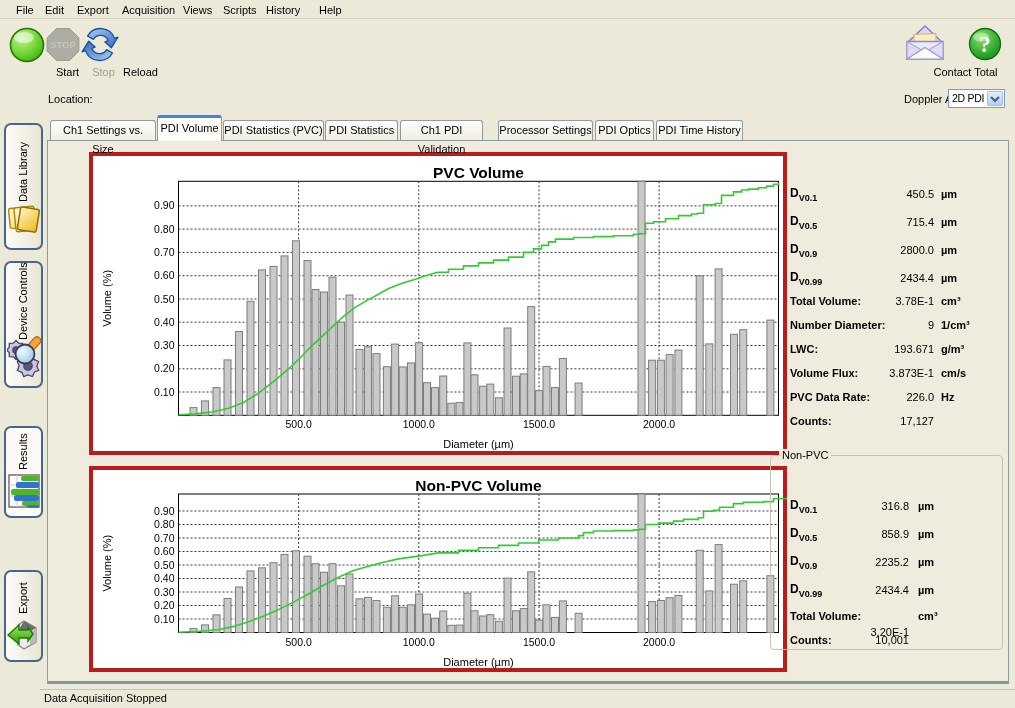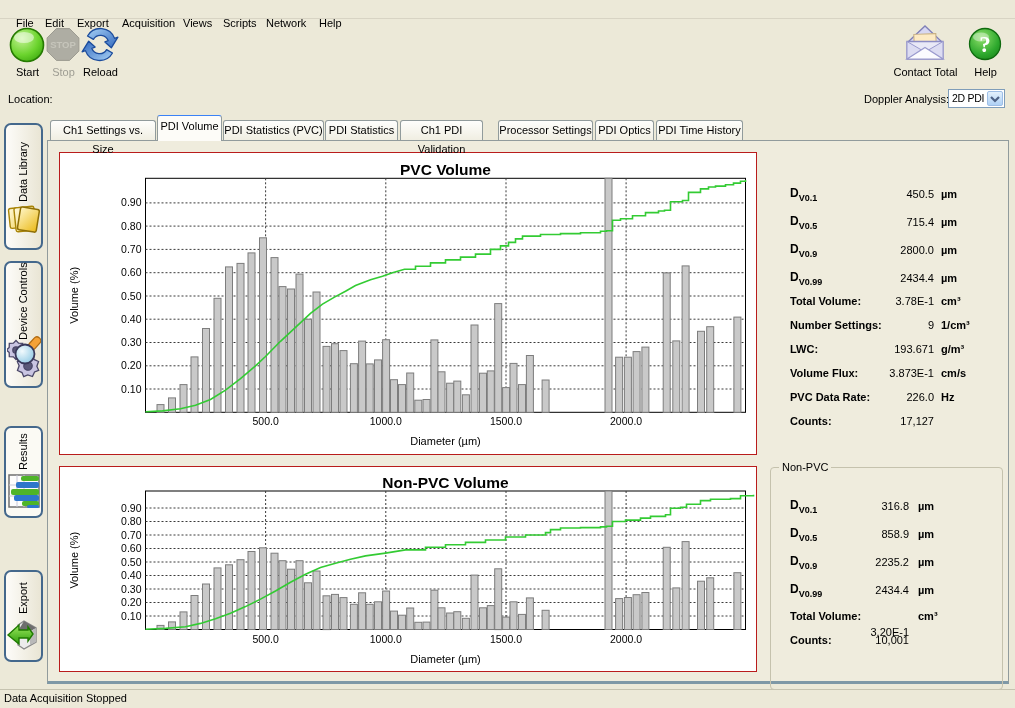--- a/index.html
+++ b/index.html
@@ -1,34 +1,34 @@
 <!DOCTYPE html>
 <html><head><meta charset="utf-8"><style>
 * { margin:0; padding:0; box-sizing:border-box; }
 html,body { width:1015px; height:708px; background:#ECE9D8; overflow:hidden;
   font-family:"Liberation Sans", sans-serif; font-size:11px; color:#000; }
 #page { position:relative; width:1015px; height:708px; }
-.abs { position:absolute; }
-.menu { position:absolute; top:16px; height:14px; line-height:14px;padding-left:8px; }
+.abs { position:absolute;margin-left:40px; }
+.menu { position:absolute; top:3px; height:14px; line-height:14px;padding-left:8px; }
 #menubar { position:absolute; left:0; top:0; width:1015px; height:19px;
   border-bottom:1px solid #D8D4C4; }
 #locfield { position:absolute; left:115px; top:90px; width:543px; height:18px;
   background:#fff; border:1px solid #7F9DB9; line-height:16px; padding-left:3px; }
 #doppler { position:absolute; left:948px; top:89px; width:57px; height:19px;
   background:#fff; border:1px solid #7F9DB9; }
 #doppler .arr { position:absolute; right:1px; top:1px; width:16px; height:15px;
   background:linear-gradient(#E3F0FC,#AFD1F5); border:1px solid #9EBEE6; border-radius:2px; }
 #mainpanel { position:absolute; left:47px; top:140px; width:962px; height:544px;
   background:#EFECDD; border:1px solid #919B9C; border-bottom:3px solid #7E98A6; }
 .tab { position:absolute; top:120px; height:20px; background:linear-gradient(#FEFEFC,#F0EEE2);
   border:1px solid #919B9C; border-bottom:none; border-radius:3px 3px 0 0;
   text-align:center; line-height:19px; z-index:2; }
-.tab.active { top:115px; height:26px; background:#FDFCF8; border-top:1px solid #3b82f6;
+.tab.active { top:115px; height:26px; background:#FDFCF8; border-top:3px solid #3b82f6;
   line-height:21px; z-index:3; }
-.chartpanel { position:absolute; background:#fff; border:1px solid #b91c1c; }
+.chartpanel { position:absolute; background:#fff; border:4px solid #b91c1c;margin-left:30px; }
 .gbox { position:absolute; left:770px; width:233px; border:1px solid #C5C2AD;
   border-radius:4px; }
 .gbox .cap { position:absolute; left:8px; top:-7px; background:#EFECDD; padding:0 3px; }
 .dl { position:absolute; left:790px; }
 .dv { position:absolute; left:848px; width:86px; text-align:right; font-size:11px; }
 .du { position:absolute; left:941px; font-weight:bold; font-size:11px; }
 .sl { position:absolute; left:790px; font-weight:bold; font-size:11px; }
 .sbtn { position:absolute; left:4px; width:39px; border:2px solid #44688C; border-radius:7px; }
 .sbtxt { position:absolute; top:6px; left:0; width:100%; bottom:46px;
   writing-mode:vertical-rl; transform:rotate(180deg); text-align:left;
@@ -37,21 +37,21 @@
 </style></head>
 <body>
 <div id="page">
 <div id="menubar">
 <span class="menu" style="left:8px">File</span>
 <span class="menu" style="left:37px">Edit</span>
 <span class="menu" style="left:69px">Export</span>
 <span class="menu" style="left:114px">Acquisition</span>
 <span class="menu" style="left:175px">Views</span>
 <span class="menu" style="left:215px">Scripts</span>
-<span class="menu" style="left:258px">Network</span>
+<span class="menu" style="left:258px">History</span>
 <span class="menu" style="left:311px">Help</span>
 </div>
 <svg width="1015" height="60" style="position:absolute;left:0;top:24px" xmlns="http://www.w3.org/2000/svg">
 <defs>
 <radialGradient id="grn" cx="0.35" cy="0.3" r="0.9">
 <stop offset="0" stop-color="#C4F294"></stop>
           <stop offset="0.55" stop-color="#6CD42E"></stop>
           <stop offset="1" stop-color="#2F9D05"></stop>
         </radialGradient>
 <radialGradient id="hlp" cx="0.4" cy="0.3" r="0.9">
@@ -358,39 +358,39 @@
 <rect x="612.8" y="120.9" width="7" height="41.6" fill="#c9c9c9" stroke="#7d7d7d" stroke-width="1"></rect>
 <rect x="622.1" y="74.6" width="7" height="87.9" fill="#c9c9c9" stroke="#7d7d7d" stroke-width="1"></rect>
 <rect x="637.5" y="114.2" width="7" height="48.3" fill="#c9c9c9" stroke="#7d7d7d" stroke-width="1"></rect>
 <rect x="646.7" y="110.8" width="7" height="51.7" fill="#c9c9c9" stroke="#7d7d7d" stroke-width="1"></rect>
 <rect x="673.9" y="105.7" width="7" height="56.8" fill="#c9c9c9" stroke="#7d7d7d" stroke-width="1"></rect>
 <polyline points="85.5,162.2 105.5,161.4 125.5,159.8 140.5,156.4 155.5,151.7 170.5,146.3 185.5,139.6 200.5,132.1 215.5,124.0 230.5,115.2 245.5,107.2 260.5,100.4 275.5,96.3 290.5,92.3 305.5,88.9 325.5,86.1 345.5,82.9 365.5,82.9 365.5,80.2 385.5,80.2 385.5,77.7 405.5,77.7 405.5,75.4 425.5,75.4 425.5,73.0 445.5,73.0 445.5,70.0 465.5,70.0 465.5,68.0 485.5,68.0 485.5,65.6 490.5,65.6 490.5,62.6 500.5,62.6 500.5,61.0 520.5,61.0 520.5,60.6 540.5,60.6 540.5,59.9 546.5,59.9 546.5,59.2 552.5,59.2 552.5,54.5 565.5,54.5 565.5,53.1 580.5,53.1 580.5,51.1 590.5,51.1 590.5,49.4 605.5,49.4 605.5,47.8 610.5,47.8 610.5,41.3 620.5,41.3 620.5,40.3 626.5,40.3 626.5,37.2 640.5,37.2 640.5,33.6 650.5,33.6 650.5,32.2 670.5,32.2 670.5,31.6 680.5,31.6 680.5,28.8 693.5,28.8 693.5,27.8" fill="none" stroke="#33cb33" stroke-width="1.6"></polyline>
 <text x="385.5" y="195.5" font-family="Liberation Sans, sans-serif" font-size="11" text-anchor="middle" fill="#000">Diameter (µm)</text>
 <text x="18" y="93.2" font-family="Liberation Sans, sans-serif" font-size="11" text-anchor="middle" fill="#000" transform="rotate(-90 18 93.2)">Volume (%)</text>
 </svg>
     </div>
-<div class="gbox" style="top:467px;height:223px">
+<div class="gbox" style="top:455px;height:195px">
       <span class="cap">Non-PVC</span>
     </div>
 <div class="dl" style="top:186px"><b style="font-size:12px">D</b><b style="font-size:9px;position:relative;top:4px">V0.1</b></div>
     <div class="dv" style="top:188px">450.5</div>
     <div class="du" style="top:188px">µm</div>
     <div class="dl" style="top:214px"><b style="font-size:12px">D</b><b style="font-size:9px;position:relative;top:4px">V0.5</b></div>
     <div class="dv" style="top:216px">715.4</div>
     <div class="du" style="top:216px">µm</div>
     <div class="dl" style="top:242px"><b style="font-size:12px">D</b><b style="font-size:9px;position:relative;top:4px">V0.9</b></div>
     <div class="dv" style="top:244px">2800.0</div>
     <div class="du" style="top:244px">µm</div>
     <div class="dl" style="top:270px"><b style="font-size:12px">D</b><b style="font-size:9px;position:relative;top:4px">V0.99</b></div>
     <div class="dv" style="top:272px">2434.4</div>
     <div class="du" style="top:272px">µm</div>
     <div class="sl" style="top:295px">Total Volume:</div>
     <div class="dv" style="top:295px">3.78E-1</div>
     <div class="du" style="top:295px">cm³</div>
-    <div class="sl" style="top:319px">Number Settings:</div>
+    <div class="sl" style="top:319px">Number Diameter:</div>
     <div class="dv" style="top:319px">9</div>
     <div class="du" style="top:319px">1/cm³</div>
     <div class="sl" style="top:343px">LWC:</div>
     <div class="dv" style="top:343px">193.671</div>
     <div class="du" style="top:343px">g/m³</div>
     <div class="sl" style="top:367px">Volume Flux:</div>
     <div class="dv" style="top:367px">3.873E-1</div>
     <div class="du" style="top:367px">cm/s</div>
     <div class="sl" style="top:391px">PVC Data Rate:</div>
     <div class="dv" style="top:391px">226.0</div>

